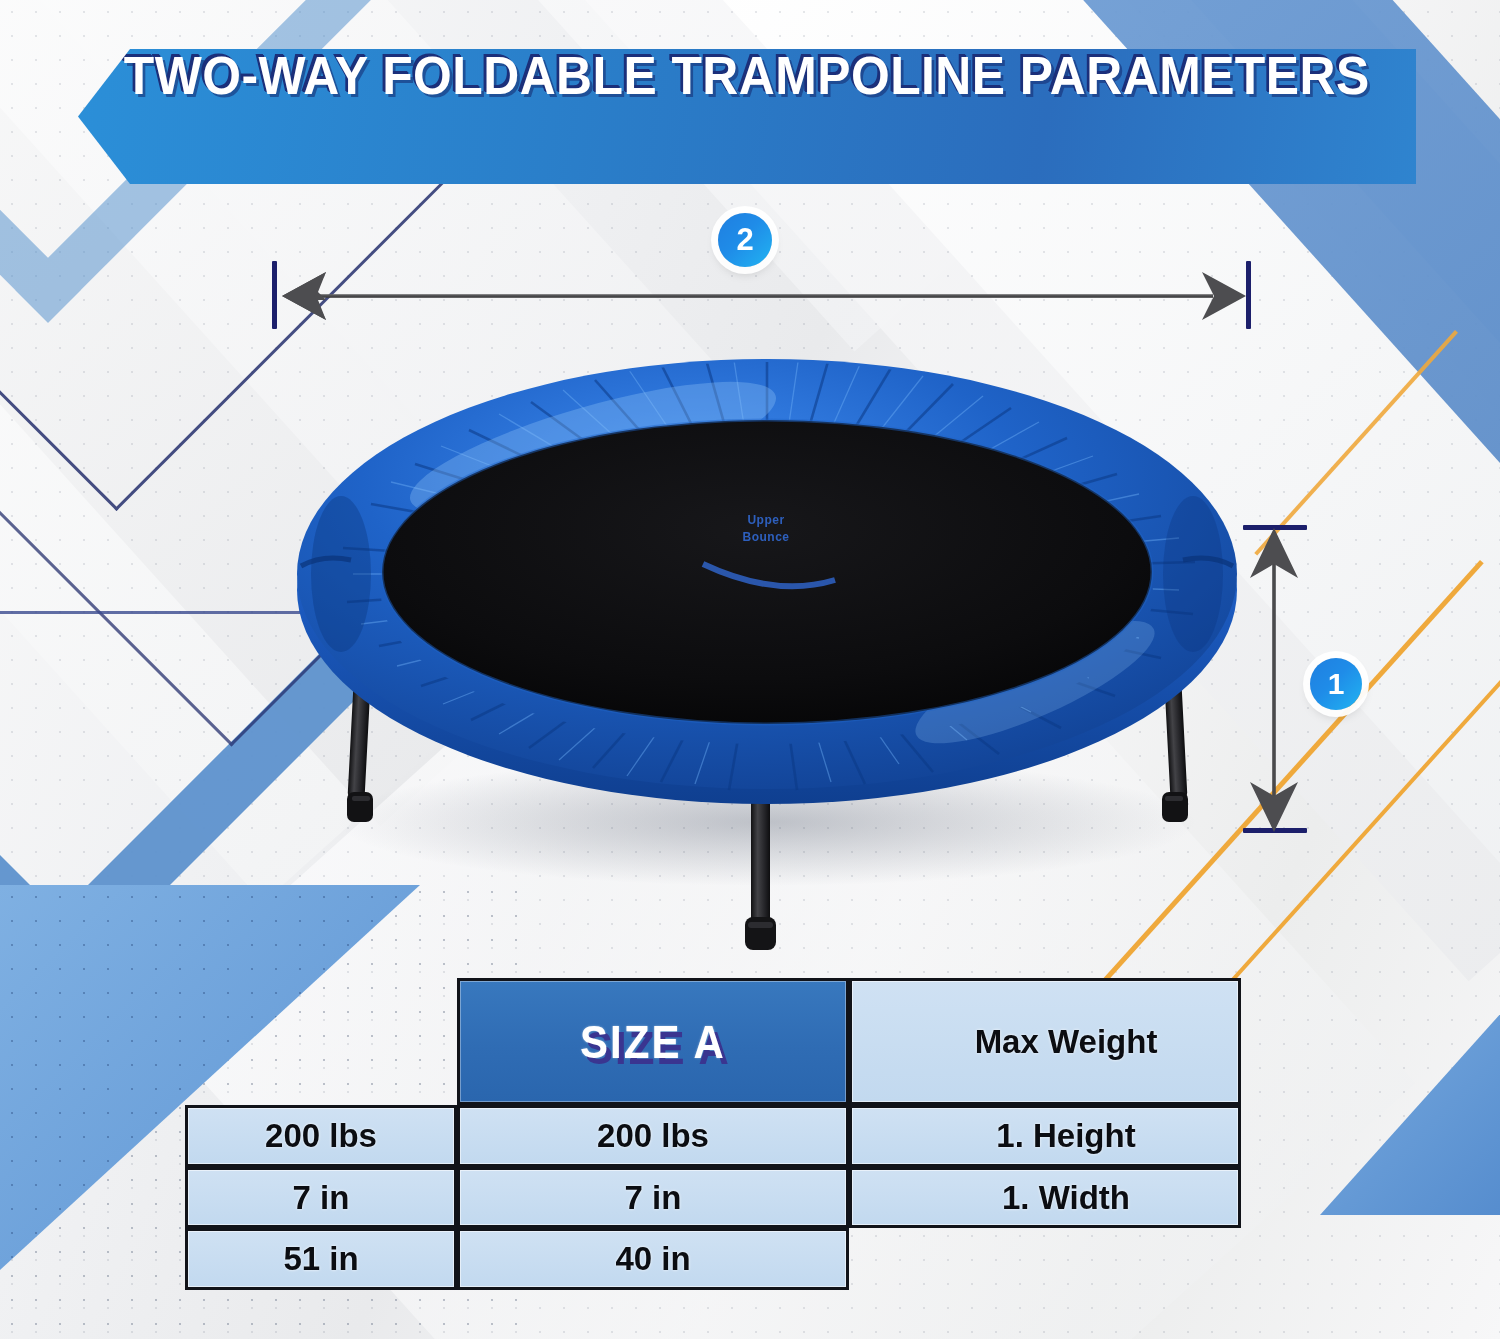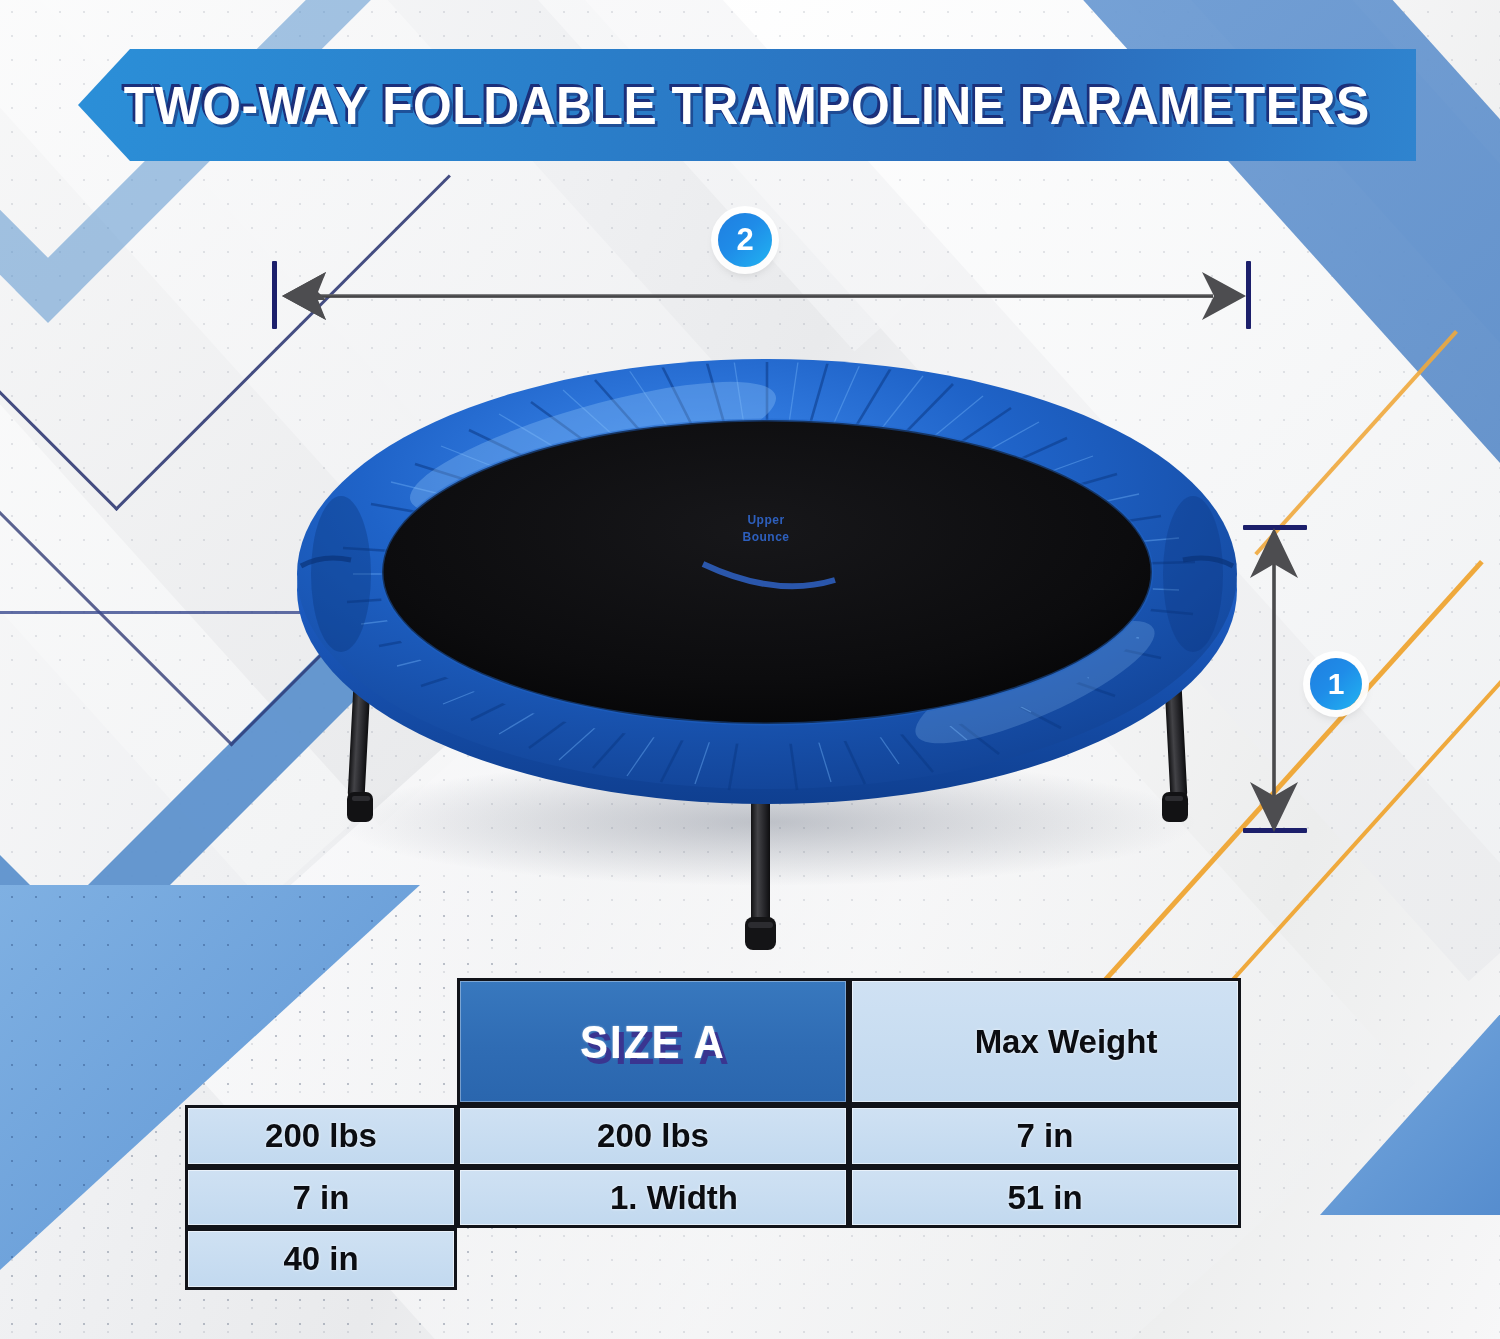--- a/index.html
+++ b/index.html
@@ -97,24 +97,24 @@
   
   .oline{
     position:absolute;background:#efa93c;transform-origin:top left;
   }
   .ol1{left:1480px;top:560px;width:5px;height:620px;transform:rotate(42deg);}
   .ol2{left:1500px;top:680px;width:4px;height:560px;transform:rotate(42deg);}
   .ol3{left:1455px;top:330px;width:4px;height:300px;transform:rotate(42deg);opacity:.9;}
 
   
   .banner{
-    position:absolute;left:78px;top:49px;width:1338px;height:112px;
+    position:absolute;left:78px;top:49px;width:1338px;height:135px;
     background:linear-gradient(100deg,#2b8fd8 0%,#2a7ec9 38%,#2b6dbd 72%,#2f84cf 100%);
     clip-path:polygon(0 50%, 52px 0, 100% 0, 100% 22%, 1338px 50%, 100% 78%, 100% 100%, 52px 100%);
-    display:flex;align-items:center;justify-content:center;
+    display:flex;align-items:flex-start;justify-content:center;
     filter:drop-shadow(0 3px 5px rgba(0,0,0,.22));
   }
   .banner-title{
     font-family:"Liberation Sans", sans-serif;
     font-weight:bold;
     font-size:53px;
     letter-spacing:.5px;
     color:#ffffff;
     transform:scaleX(.94);
     text-shadow:
@@ -401,20 +401,23 @@
     <div class="cell cell-label">
       <span>Max Weight</span>
     </div>
     <div class="cell cell-val">
       <span>200 lbs</span>
     </div>
     <div class="cell cell-val">
       <span>200 lbs</span>
     </div>
 
+    <div class="cell cell-label">
+      <span>1. Height</span>
+    </div>
     <div class="cell cell-val">
       <span>7 in</span>
     </div>
     <div class="cell cell-val">
       <span>7 in</span>
     </div>
 
     <div class="cell cell-label">
       <span>1. Width</span>
     </div>

